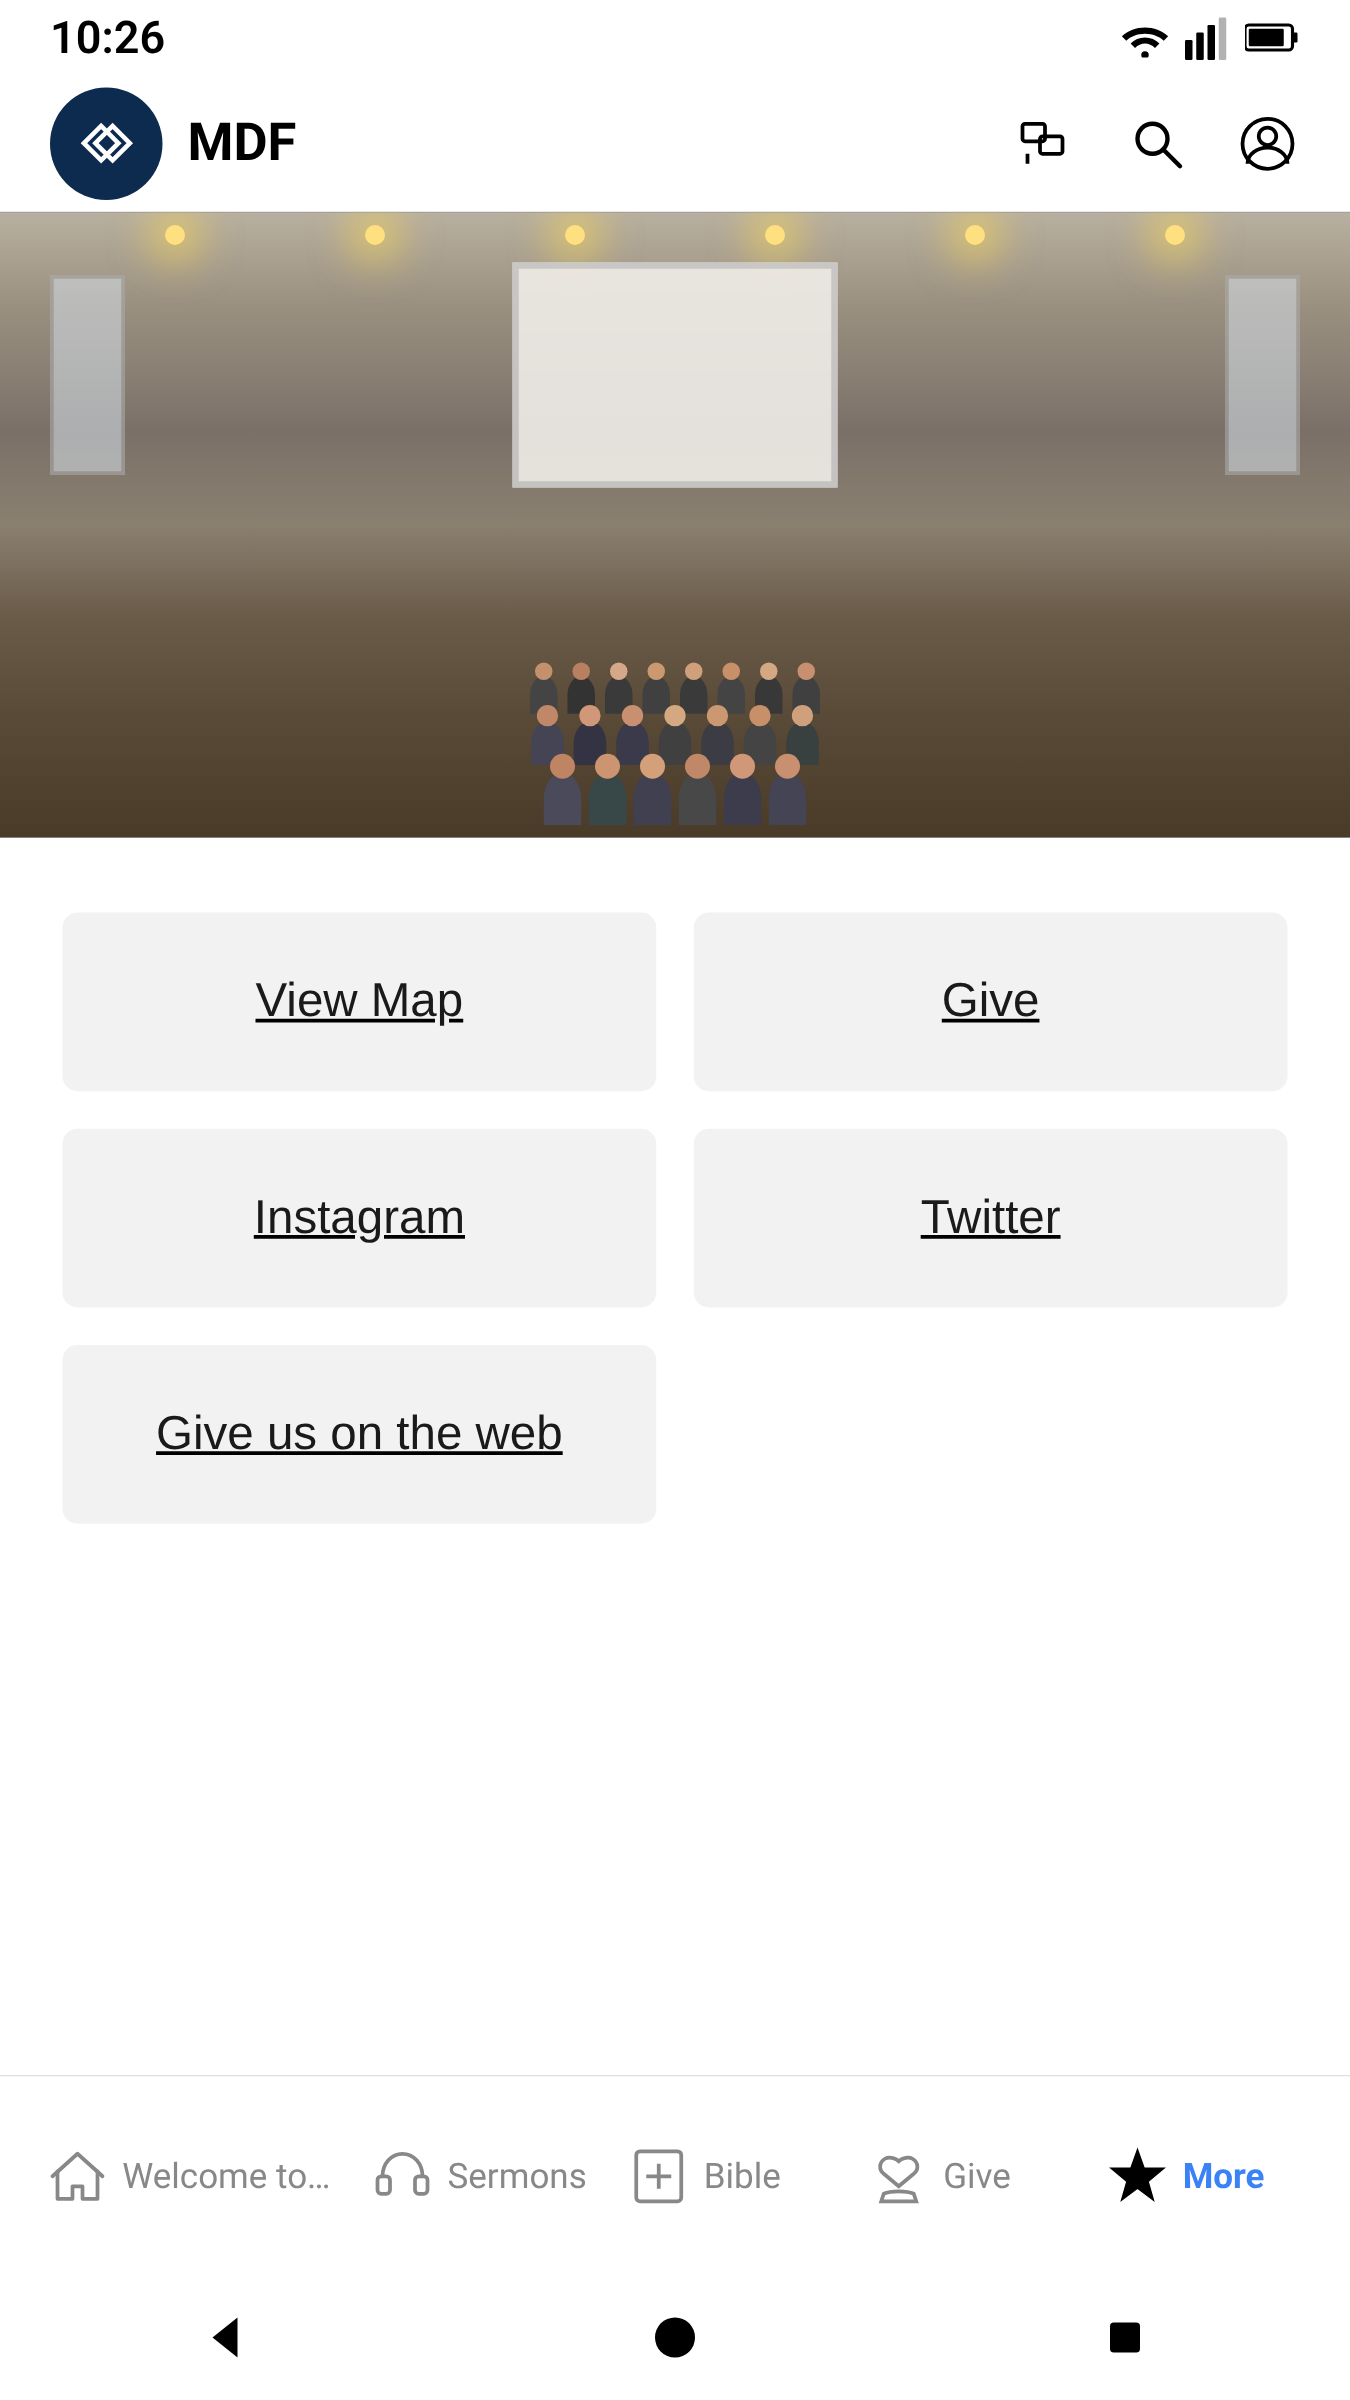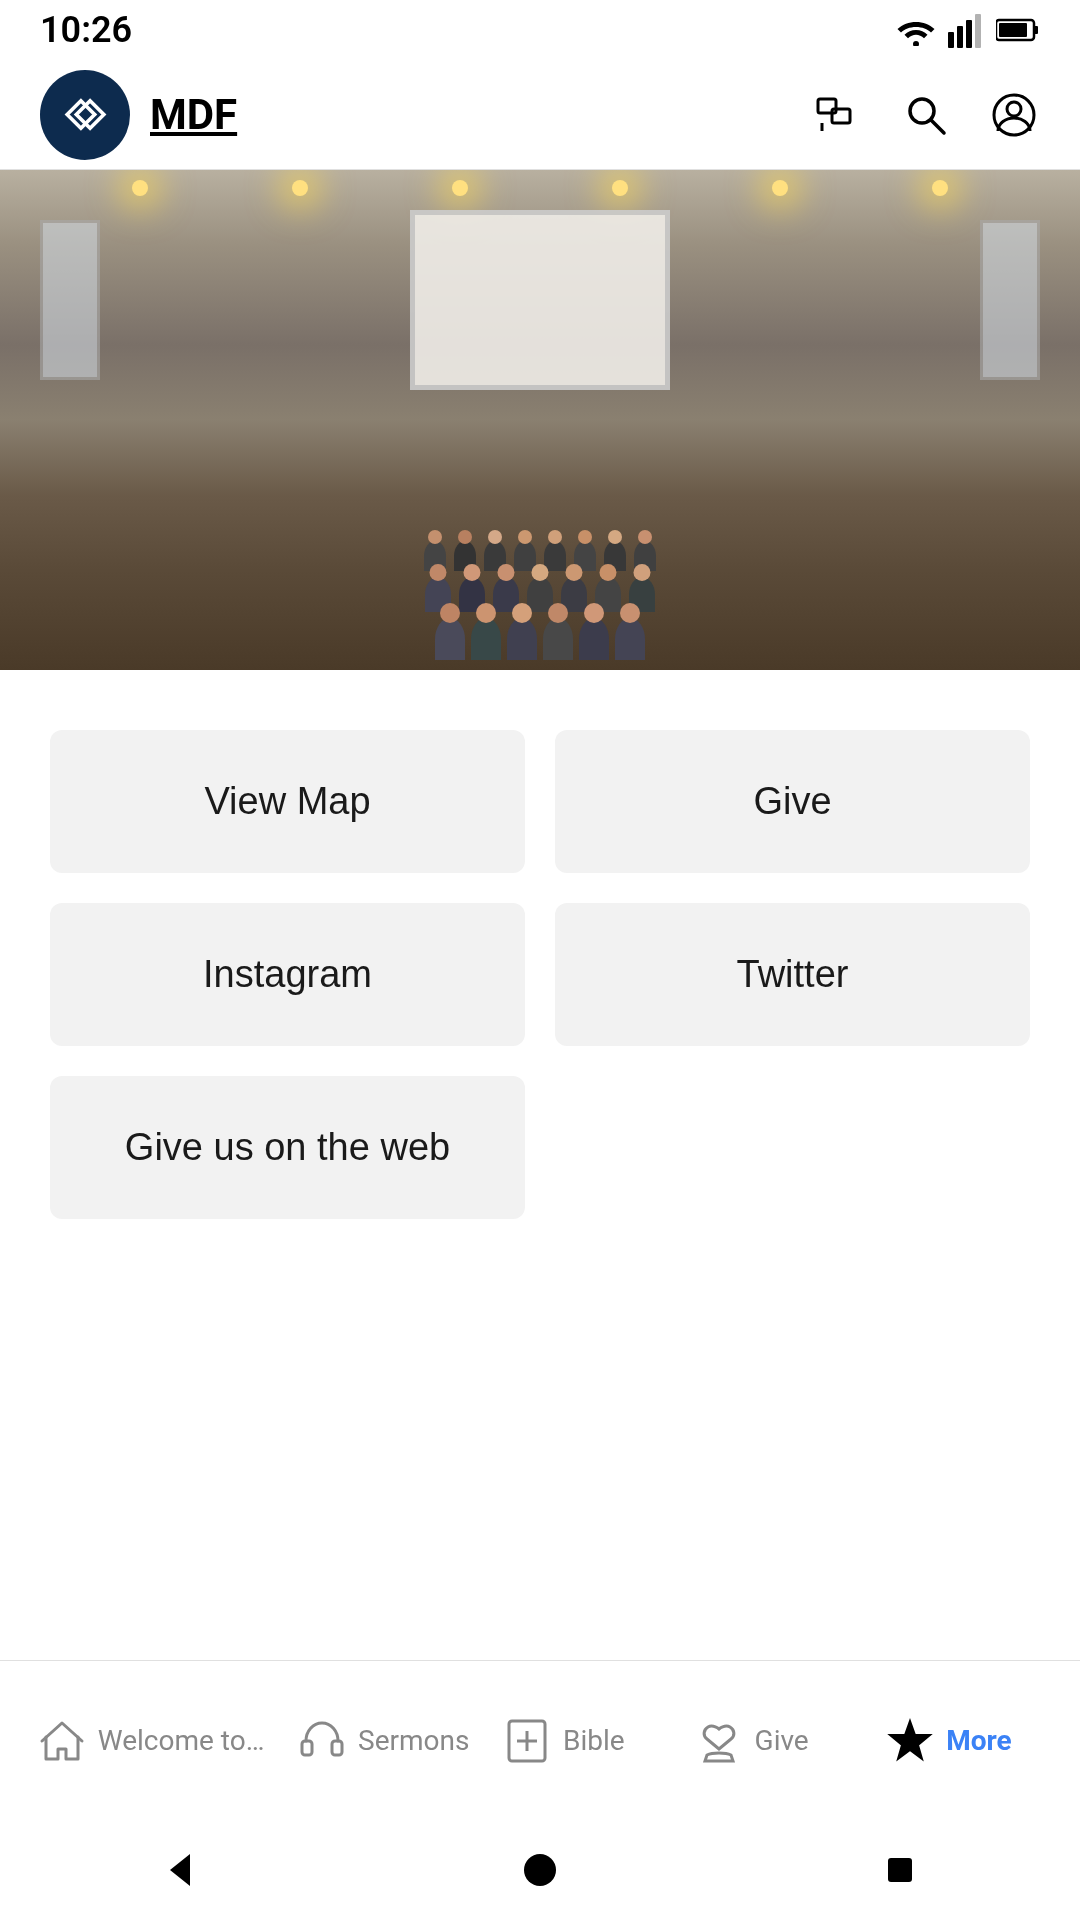--- a/index.html
+++ b/index.html
@@ -47,21 +47,20 @@
 
     
     .header {
       height: 110px;
       background: #ffffff;
       display: flex;
       align-items: center;
       justify-content: space-between;
       padding: 0 40px;
       border-bottom: 1px solid #e0e0e0;
-      text-decoration: underline;
     }
 
     .header-left {
       display: flex;
       align-items: center;
       gap: 20px;
     }
 
     .logo-circle {
       width: 90px;
@@ -119,20 +118,21 @@
         #3a3a3a 100%
       );
       position: relative;
       overflow: hidden;
     }
 
     
     .main-content {
       padding: 60px 50px;
       background: #ffffff;
+      text-decoration: underline;
     }
 
     .button-grid {
       display: grid;
       grid-template-columns: 1fr 1fr;
       gap: 30px;
     }
 
     .action-button {
       background: #f2f2f2;

